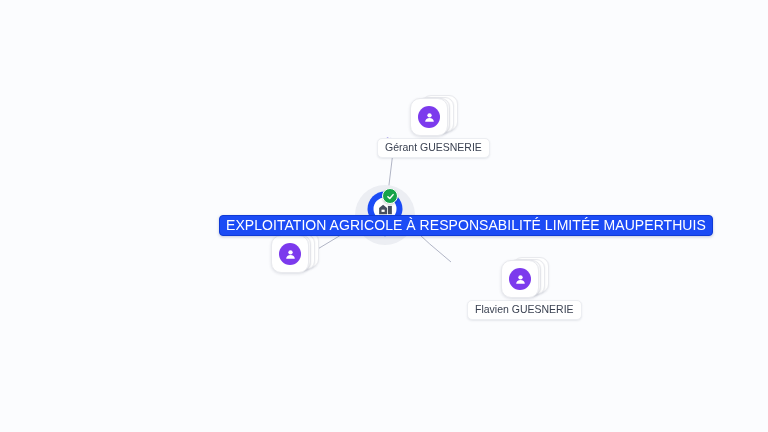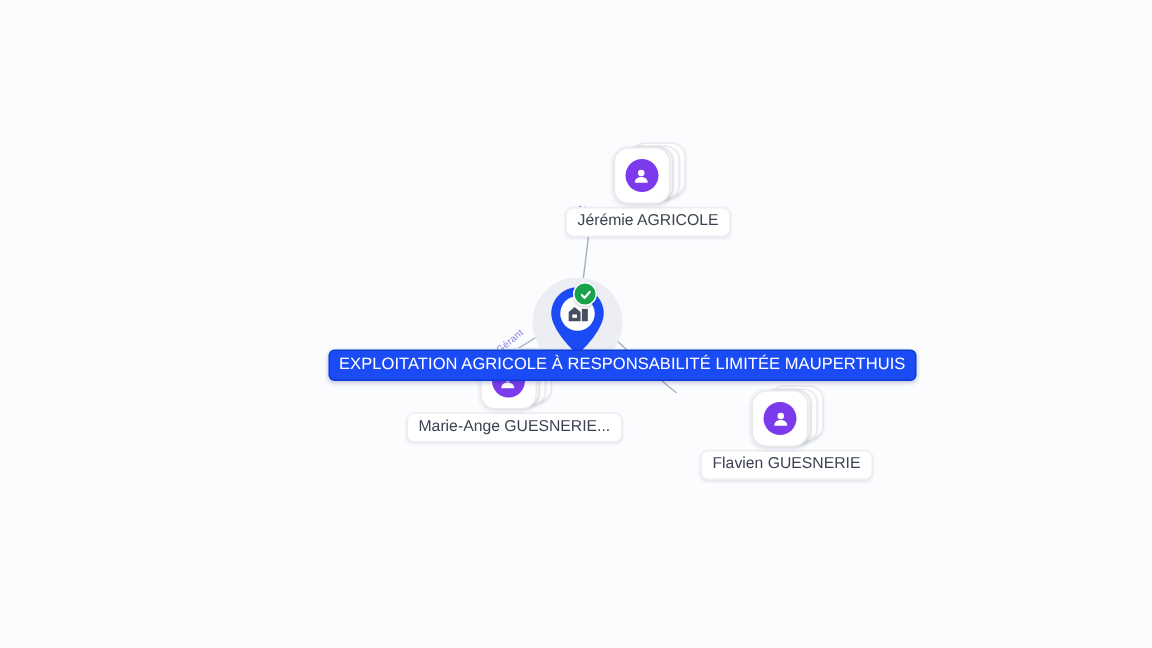--- a/index.html
+++ b/index.html
@@ -143,26 +143,26 @@
     display: flex;
     align-items: center;
     justify-content: center;
     box-shadow: 0 1px 2px rgba(0,0,0,0.18);
   }
 
   
   #company-title {
     position: absolute;
     left: 219px;
-    top: 233px;
+    top: 215px;
     background: #1b4bf5;
     border: 1.5px solid #0f3ad6;
     border-radius: 4px;
     color: #ffffff;
-    font-size: 11px;
+    font-size: 14px;
     line-height: 14px;
     letter-spacing: 0.05px;
     padding: 2px 6px 3px 6px;
     white-space: nowrap;
     box-shadow: 0 1px 3px rgba(20,40,120,0.25);
     z-index: 40;
   }
 
   
   #node-jeremie    { left: 377px; top: 95px; z-index: 20; }
@@ -228,38 +228,37 @@
       <div class="stack-card c1"></div>
       <div class="stack-card front">
         <div class="avatar-circle">
           <svg width="13" height="13" viewBox="0 0 24 24" fill="#ffffff">
             <circle cx="12" cy="8" r="4"></circle>
             <path d="M4 20c0-4.4 3.6-7 8-7s8 2.6 8 7z"></path>
           </svg>
         </div>
       </div>
     </div>
-    <div class="node-label">Jérémie AGRICOLE</div>
+    <div class="node-label">Gérant GUESNERIE</div>
   </div>
 
   <div class="node" id="node-marieange">
     <div class="person-stack">
       <div class="stack-card c3"></div>
       <div class="stack-card c2"></div>
       <div class="stack-card c1"></div>
       <div class="stack-card front">
         <div class="avatar-circle">
           <svg width="13" height="13" viewBox="0 0 24 24" fill="#ffffff">
             <circle cx="12" cy="8" r="4"></circle>
             <path d="M4 20c0-4.4 3.6-7 8-7s8 2.6 8 7z"></path>
           </svg>
         </div>
       </div>
     </div>
-    <div class="node-label">Marie-Ange GUESNERIE...</div>
   </div>
 
   <div class="node" id="node-flavien">
     <div class="person-stack">
       <div class="stack-card c3"></div>
       <div class="stack-card c2"></div>
       <div class="stack-card c1"></div>
       <div class="stack-card front">
         <div class="avatar-circle">
           <svg width="13" height="13" viewBox="0 0 24 24" fill="#ffffff">

